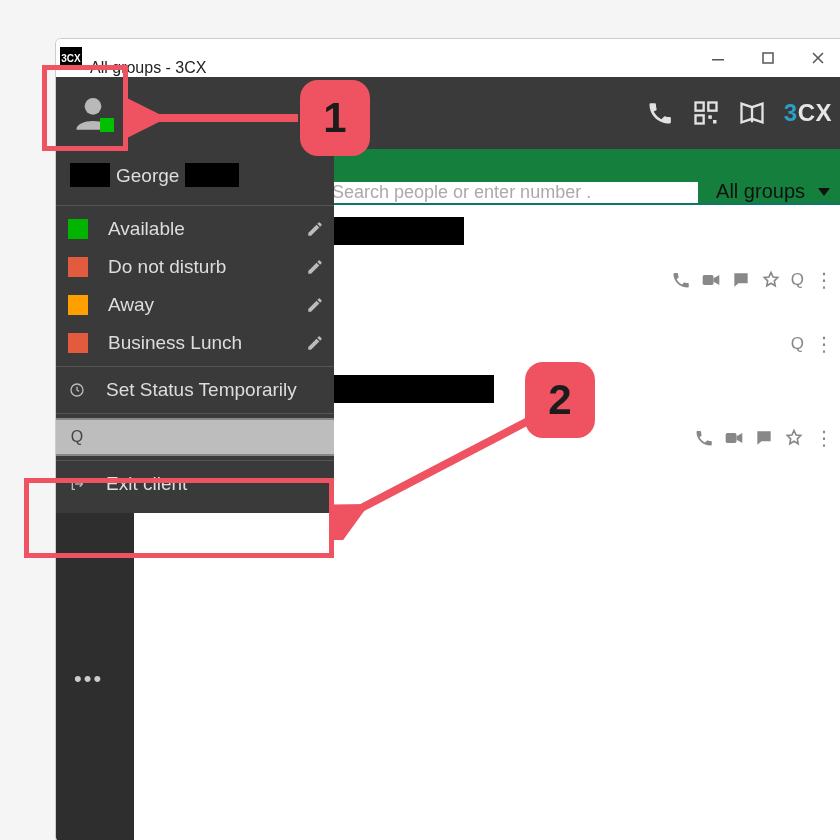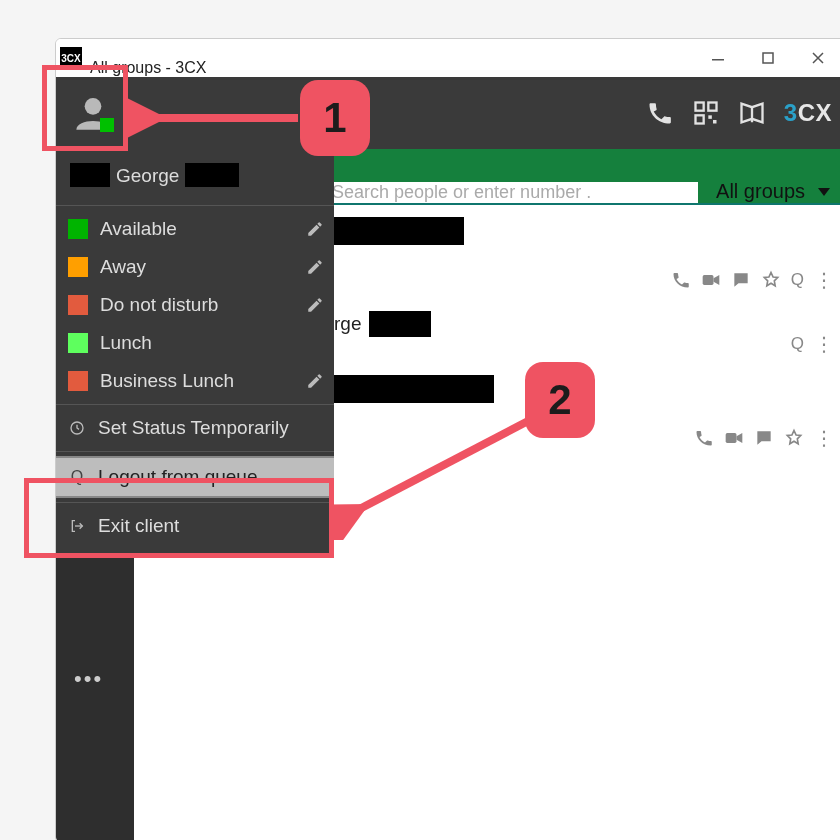--- a/index.html
+++ b/index.html
@@ -127,21 +127,21 @@
     padding: 14px 12px 14px 14px;
     font-size: 19px;
     gap: 6px;
   }
   .redact { background: #000; display: inline-block; }
   .dd-status-row, .dd-action-row {
     display: flex; align-items: center;
     padding: 8px 10px 8px 12px;
     font-size: 19px;
     cursor: pointer;
-    gap: 12px;
+    gap: 20px;
   }
   .status-sq { width: 20px; height: 20px; flex-shrink: 0; }
   .pencil { margin-left: auto; width: 18px; height: 18px; fill: #bbb; cursor: pointer; }
   .dd-sep { height: 1px; background: #555; margin: 4px 0; }
   .dd-action-row .clock-icon,
   .dd-action-row .q-icon,
   .dd-action-row .exit-icon {
     width: 18px; height: 18px; flex-shrink: 0;
     display: flex; align-items: center; justify-content: center;
     color: #bbb; fill: #bbb; font-size: 16px;
@@ -278,24 +278,20 @@
             <path d="M4 4h16v12H9l-5 4V4z"></path>
           </svg>
         <svg class="act-ico" viewBox="0 0 24 24">
             <path fill="none" stroke="#888" stroke-width="2" d="M12 3l2.5 5.5L20 9l-4 4 1 6-5-3-5 3 1-6-4-4 5.5-.5L12 3z"></path>
           </svg>
         <span class="q-badge">Q</span>
         <span class="kebab">⋮</span>
       </div>
     </div>
     <div class="contact-row">
-      <div class="contact-name-line">
-        <span>rge</span>
-        <span class="redact" style="width:62px;height:26px"></span>
-      </div>
       <div class="row-actions">
         <span class="q-badge">Q</span>
         <span class="kebab">⋮</span>
       </div>
     </div>
     <div class="contact-row double">
       <div class="contact-name-line">
         <span class="redact" style="width:160px;height:28px"></span>
       </div>
       <div class="row-actions">
@@ -326,36 +322,32 @@
     <div class="dd-sep"></div>
 
     <div class="dd-status-row">
       <span class="status-sq" style="background:#00b400"></span>
       <span>Available</span>
       <svg class="pencil" viewBox="0 0 24 24">
           <path d="M3 17.25V21h3.75L17.8 9.95l-3.75-3.75L3 17.25zM20.7 7.05a1 1 0 000-1.4l-2.35-2.35a1 1 0 00-1.4 0l-1.85 1.85 3.75 3.75 1.85-1.85z"></path>
         </svg>
     </div>
     <div class="dd-status-row">
+      <span class="status-sq" style="background:#e25b3e"></span>
+      <span>Do not disturb</span>
+      <svg class="pencil" viewBox="0 0 24 24">
+          <path d="M3 17.25V21h3.75L17.8 9.95l-3.75-3.75L3 17.25zM20.7 7.05a1 1 0 000-1.4l-2.35-2.35a1 1 0 00-1.4 0l-1.85 1.85 3.75 3.75 1.85-1.85z"></path>
+        </svg>
+    </div>
+    <div class="dd-status-row">
       <span class="status-sq" style="background:#ff9f00"></span>
       <span>Away</span>
       <svg class="pencil" viewBox="0 0 24 24">
           <path d="M3 17.25V21h3.75L17.8 9.95l-3.75-3.75L3 17.25zM20.7 7.05a1 1 0 000-1.4l-2.35-2.35a1 1 0 00-1.4 0l-1.85 1.85 3.75 3.75 1.85-1.85z"></path>
         </svg>
-    </div>
-    <div class="dd-status-row">
-      <span class="status-sq" style="background:#e25b3e"></span>
-      <span>Do not disturb</span>
-      <svg class="pencil" viewBox="0 0 24 24">
-          <path d="M3 17.25V21h3.75L17.8 9.95l-3.75-3.75L3 17.25zM20.7 7.05a1 1 0 000-1.4l-2.35-2.35a1 1 0 00-1.4 0l-1.85 1.85 3.75 3.75 1.85-1.85z"></path>
-        </svg>
-    </div>
-    <div class="dd-status-row">
-      <span class="status-sq" style="background:#5eff5e"></span>
-      <span>Lunch</span>
     </div>
     <div class="dd-status-row">
       <span class="status-sq" style="background:#e25b3e"></span>
       <span>Business Lunch</span>
       <svg class="pencil" viewBox="0 0 24 24">
           <path d="M3 17.25V21h3.75L17.8 9.95l-3.75-3.75L3 17.25zM20.7 7.05a1 1 0 000-1.4l-2.35-2.35a1 1 0 00-1.4 0l-1.85 1.85 3.75 3.75 1.85-1.85z"></path>
         </svg>
     </div>
 
     <div class="dd-sep"></div>
@@ -364,21 +356,20 @@
         <svg width="16" height="16" viewBox="0 0 24 24" fill="none" stroke="#bbb" stroke-width="2">
             <circle cx="12" cy="12" r="9"></circle>
             <path d="M12 7v5l3 2"></path>
           </svg>
       </span>
       <span>Set Status Temporarily</span>
     </div>
     <div class="dd-sep"></div>
     <div class="dd-action-row highlighted-row">
       <span class="q-icon"></span>
-      <span>Logout from queue</span>
     </div>
     <div class="dd-sep"></div>
     <div class="dd-action-row">
       <span class="exit-icon">
         <svg width="16" height="16" viewBox="0 0 24 24" fill="none" stroke="#bbb" stroke-width="2">
             <path d="M9 4H5v16h4"></path>
             <path d="M16 8l4 4-4 4"></path>
             <path d="M20 12H9"></path>
           </svg>
       </span>

